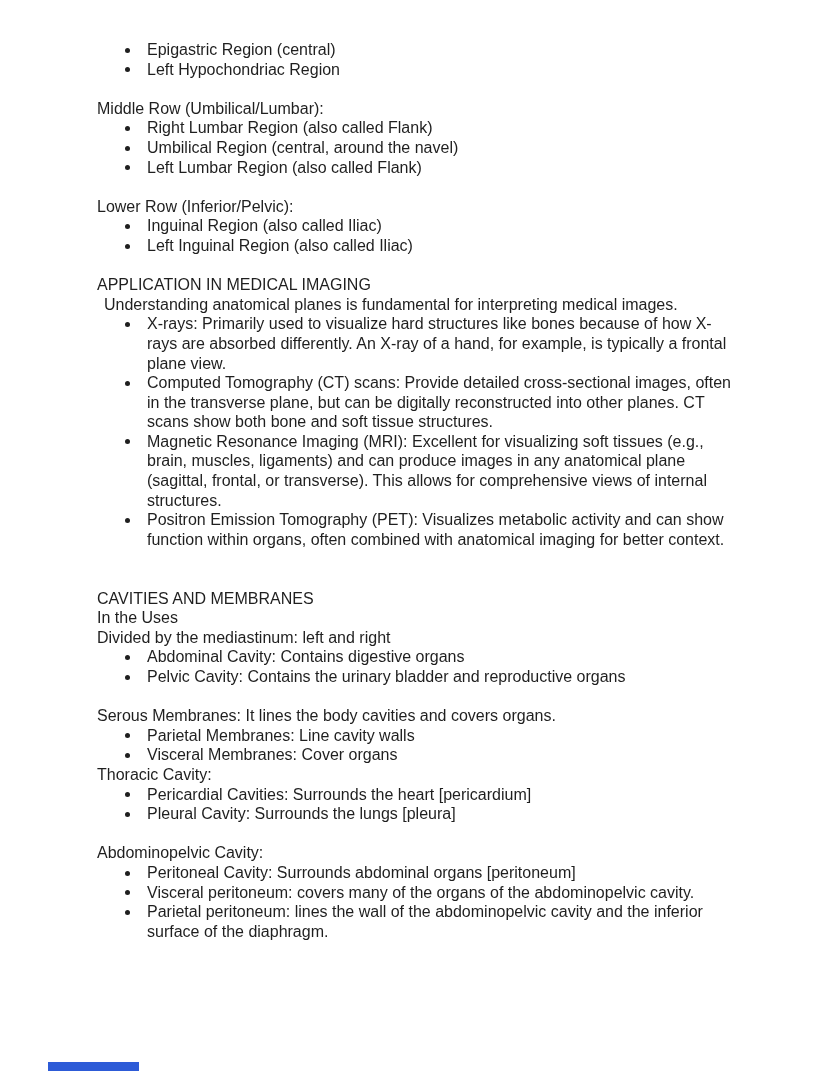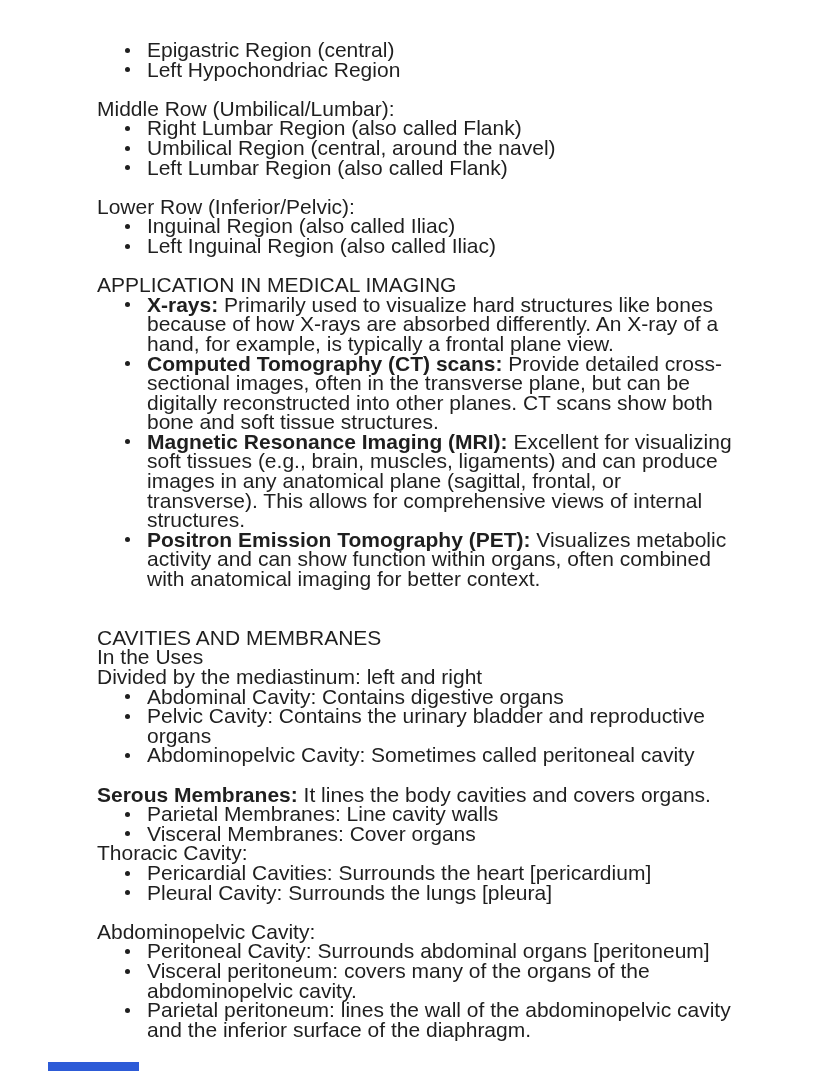--- a/index.html
+++ b/index.html
@@ -7,34 +7,34 @@
     width: 828px; height: 1071px;
     background: #ffffff;
     overflow: hidden;
     font-family: "Liberation Sans", sans-serif;
   }
   .page {
     position: relative;
     width: 679px; height: 1071px;
     background: #ffffff;
     color: #1f1f1f;
-    font-size: 21px;
+    font-size: 16px;
     line-height: 19.6px;
   }
   .doc-body {
     position: absolute;
     left: 97px; top: 40px;
     width: 636px;
   }
   .blk { }
   .heading { font-weight: 400; }
   .plain { }
   .plain_indent { padding-left: 7px; }
   .para { }
-  .para b, .bullet b, .heading b { font-weight: 700; }
+  .para b, .bullet b, .heading b { font-weight: 400; }
   .bullet {
     position: relative;
     padding-left: 50px;
   }
   .bullet::before {
     content: "";
     position: absolute;
     left: 28px; top: 7.6px;
     width: 5px; height: 5px;
     border-radius: 50%;
@@ -58,31 +58,31 @@
       <div class="blk heading">Middle Row (Umbilical/Lumbar):</div>
       <div class="blk bullet">Right Lumbar Region (also called Flank)</div>
       <div class="blk bullet">Umbilical Region (central, around the navel)</div>
       <div class="blk bullet">Left Lumbar Region (also called Flank)</div>
       <div class="blk spacer" style="height: 19.6px;"></div>
       <div class="blk heading">Lower Row (Inferior/Pelvic):</div>
       <div class="blk bullet">Inguinal Region (also called Iliac)</div>
       <div class="blk bullet">Left Inguinal Region (also called Iliac)</div>
       <div class="blk spacer" style="height: 19.6px;"></div>
       <div class="blk heading">APPLICATION IN MEDICAL IMAGING</div>
+      <div class="blk plain_indent">Understanding anatomical planes is fundamental for interpreting medical images.</div>
       <div class="blk bullet"><b>X-rays:</b> Primarily used to visualize hard structures like bones because of how X-rays are absorbed differently. An X-ray of a hand, for example, is typically a frontal plane view.</div>
       <div class="blk bullet"><b>Computed Tomography (CT) scans:</b> Provide detailed cross-sectional images, often in the transverse plane, but can be digitally reconstructed into other planes. CT scans show both bone and soft tissue structures.</div>
       <div class="blk bullet"><b>Magnetic Resonance Imaging (MRI):</b> Excellent for visualizing soft tissues (e.g., brain, muscles, ligaments) and can produce images in any anatomical plane (sagittal, frontal, or transverse). This allows for comprehensive views of internal structures.</div>
       <div class="blk bullet"><b>Positron Emission Tomography (PET):</b> Visualizes metabolic activity and can show function within organs, often combined with anatomical imaging for better context.</div>
       <div class="blk spacer" style="height: 39.2px;"></div>
       <div class="blk heading">CAVITIES AND MEMBRANES</div>
       <div class="blk plain">In the Uses</div>
       <div class="blk plain">Divided by the mediastinum: left and right</div>
       <div class="blk bullet">Abdominal Cavity: Contains digestive organs</div>
       <div class="blk bullet">Pelvic Cavity: Contains the urinary bladder and reproductive organs</div>
-      <div class="blk bullet">Abdominopelvic Cavity: Sometimes called peritoneal cavity</div>
       <div class="blk spacer" style="height: 19.6px;"></div>
       <div class="blk para"><b>Serous Membranes:</b> It lines the body cavities and covers organs.</div>
       <div class="blk bullet">Parietal Membranes: Line cavity walls</div>
       <div class="blk bullet">Visceral Membranes: Cover organs</div>
       <div class="blk heading">Thoracic Cavity:</div>
       <div class="blk bullet">Pericardial Cavities: Surrounds the heart [pericardium]</div>
       <div class="blk bullet">Pleural Cavity: Surrounds the lungs [pleura]</div>
       <div class="blk spacer" style="height: 19.6px;"></div>
       <div class="blk heading">Abdominopelvic Cavity:</div>
       <div class="blk bullet">Peritoneal Cavity: Surrounds abdominal organs [peritoneum]</div>

